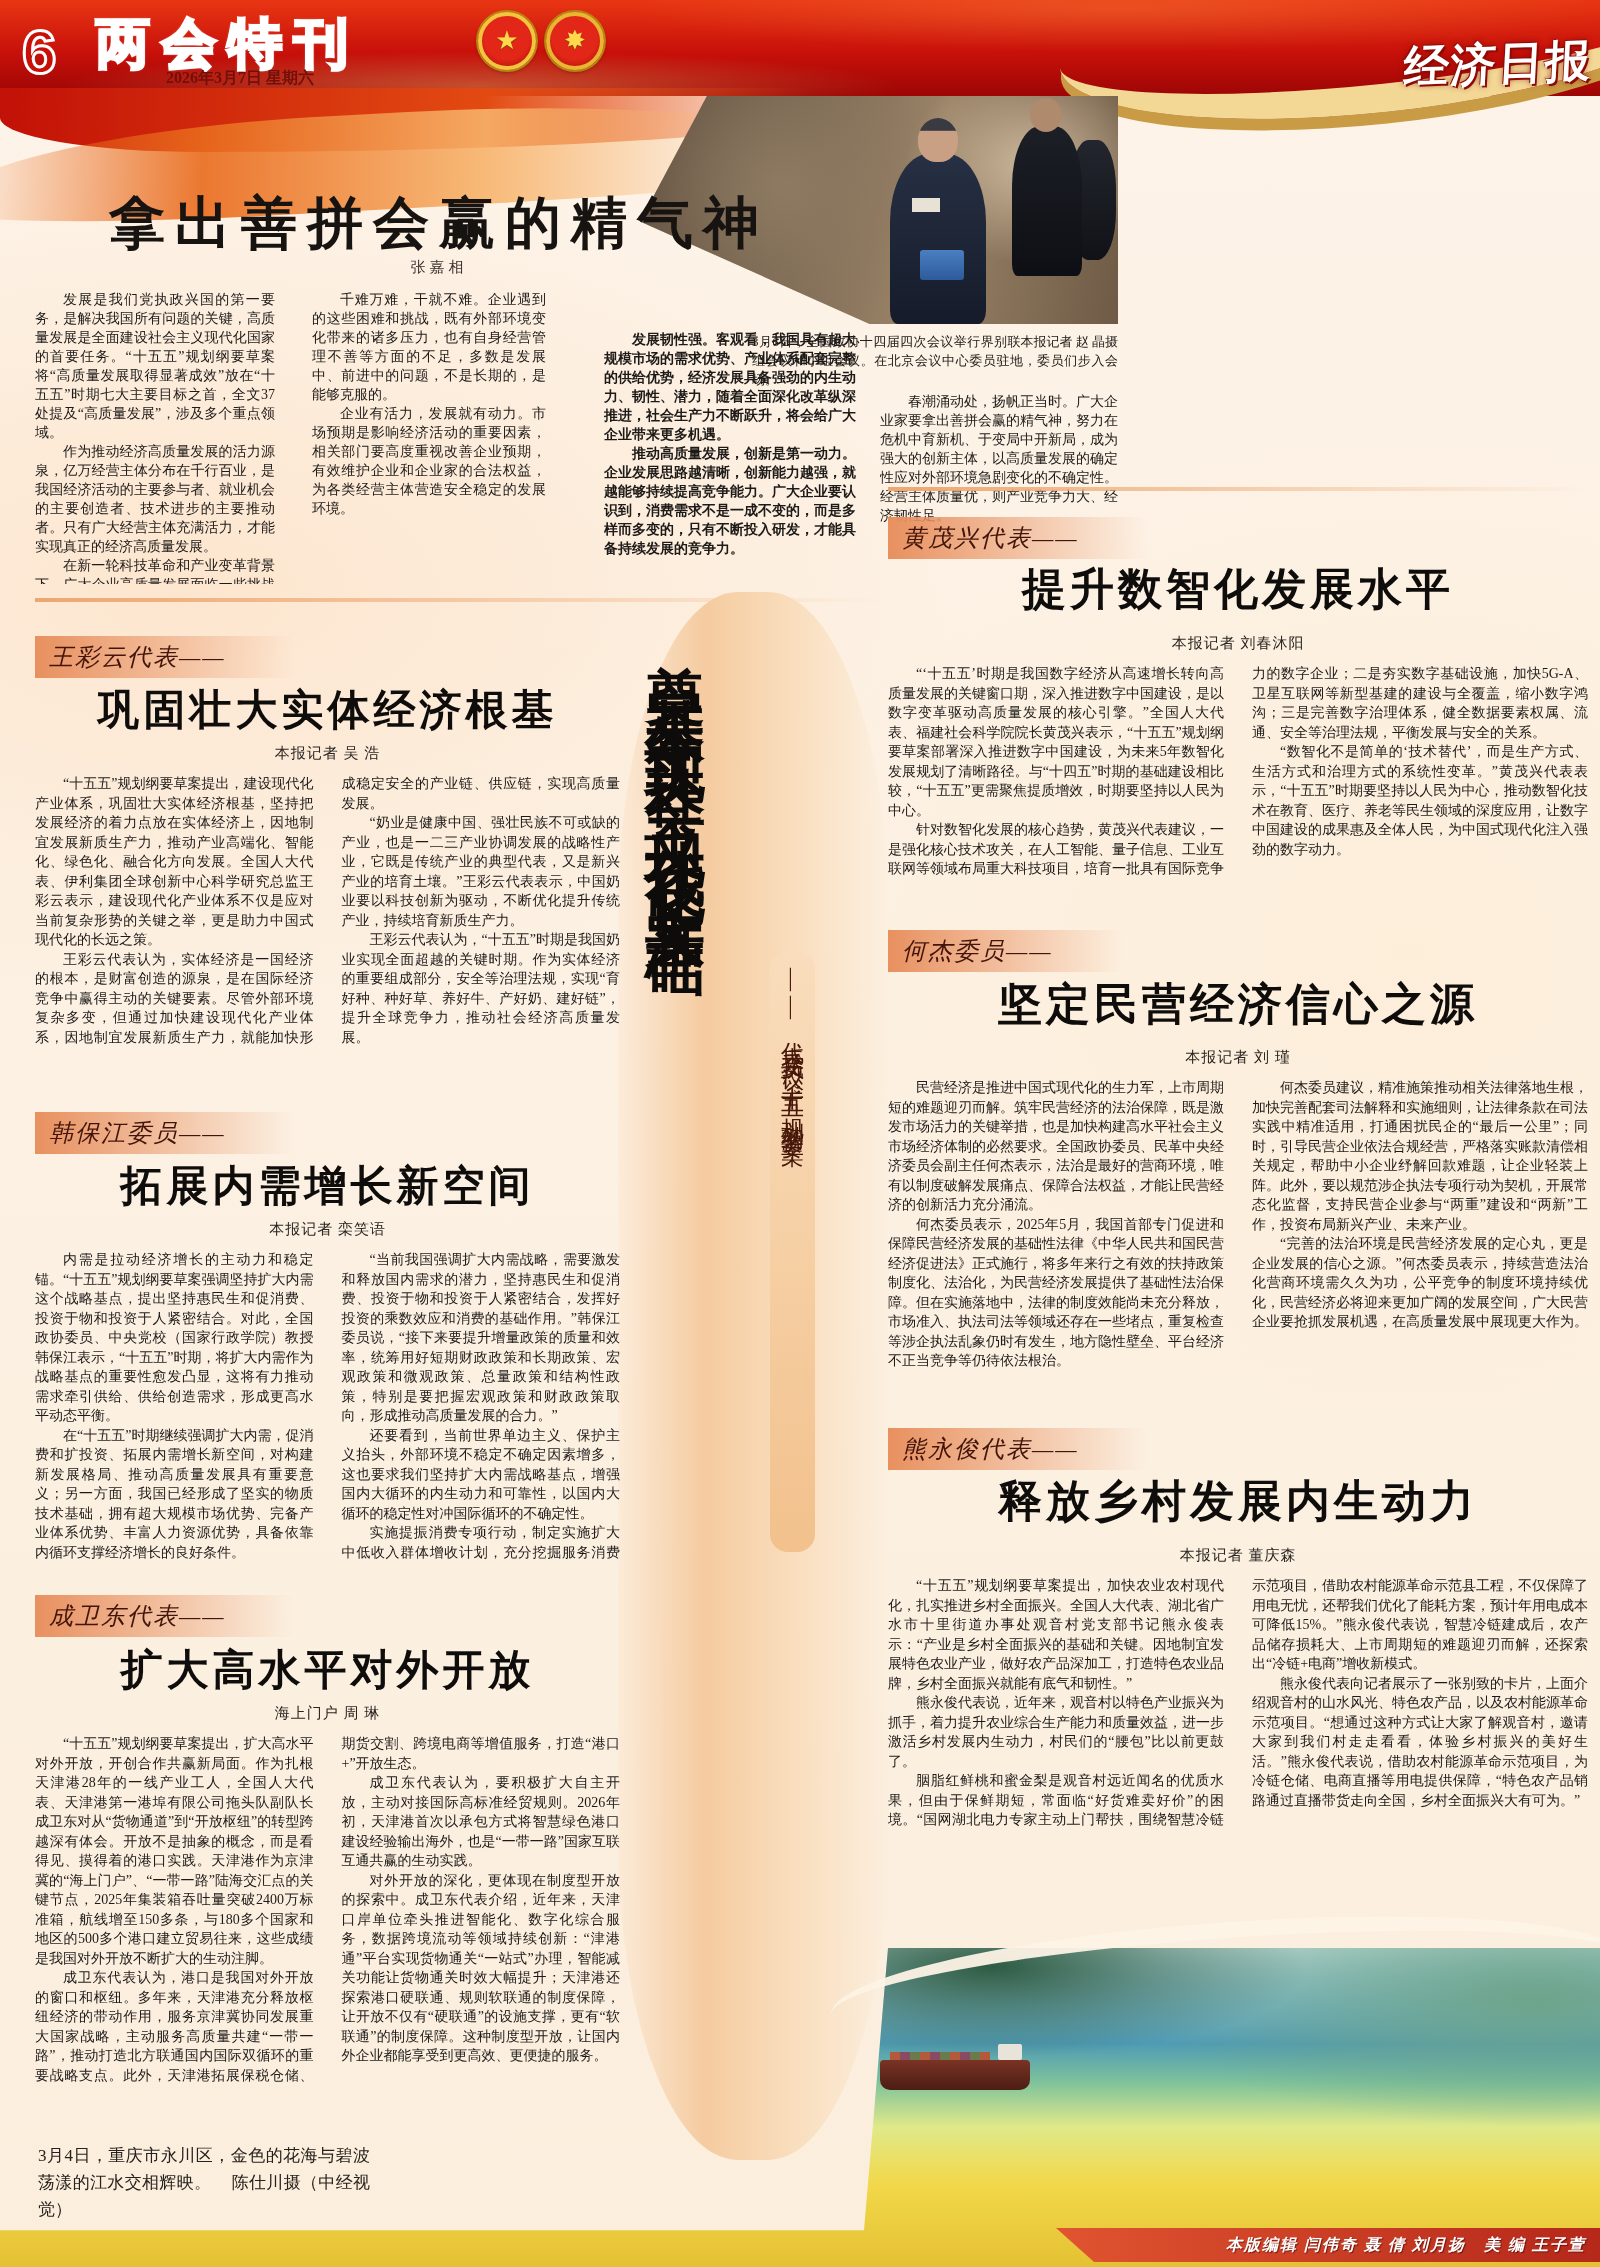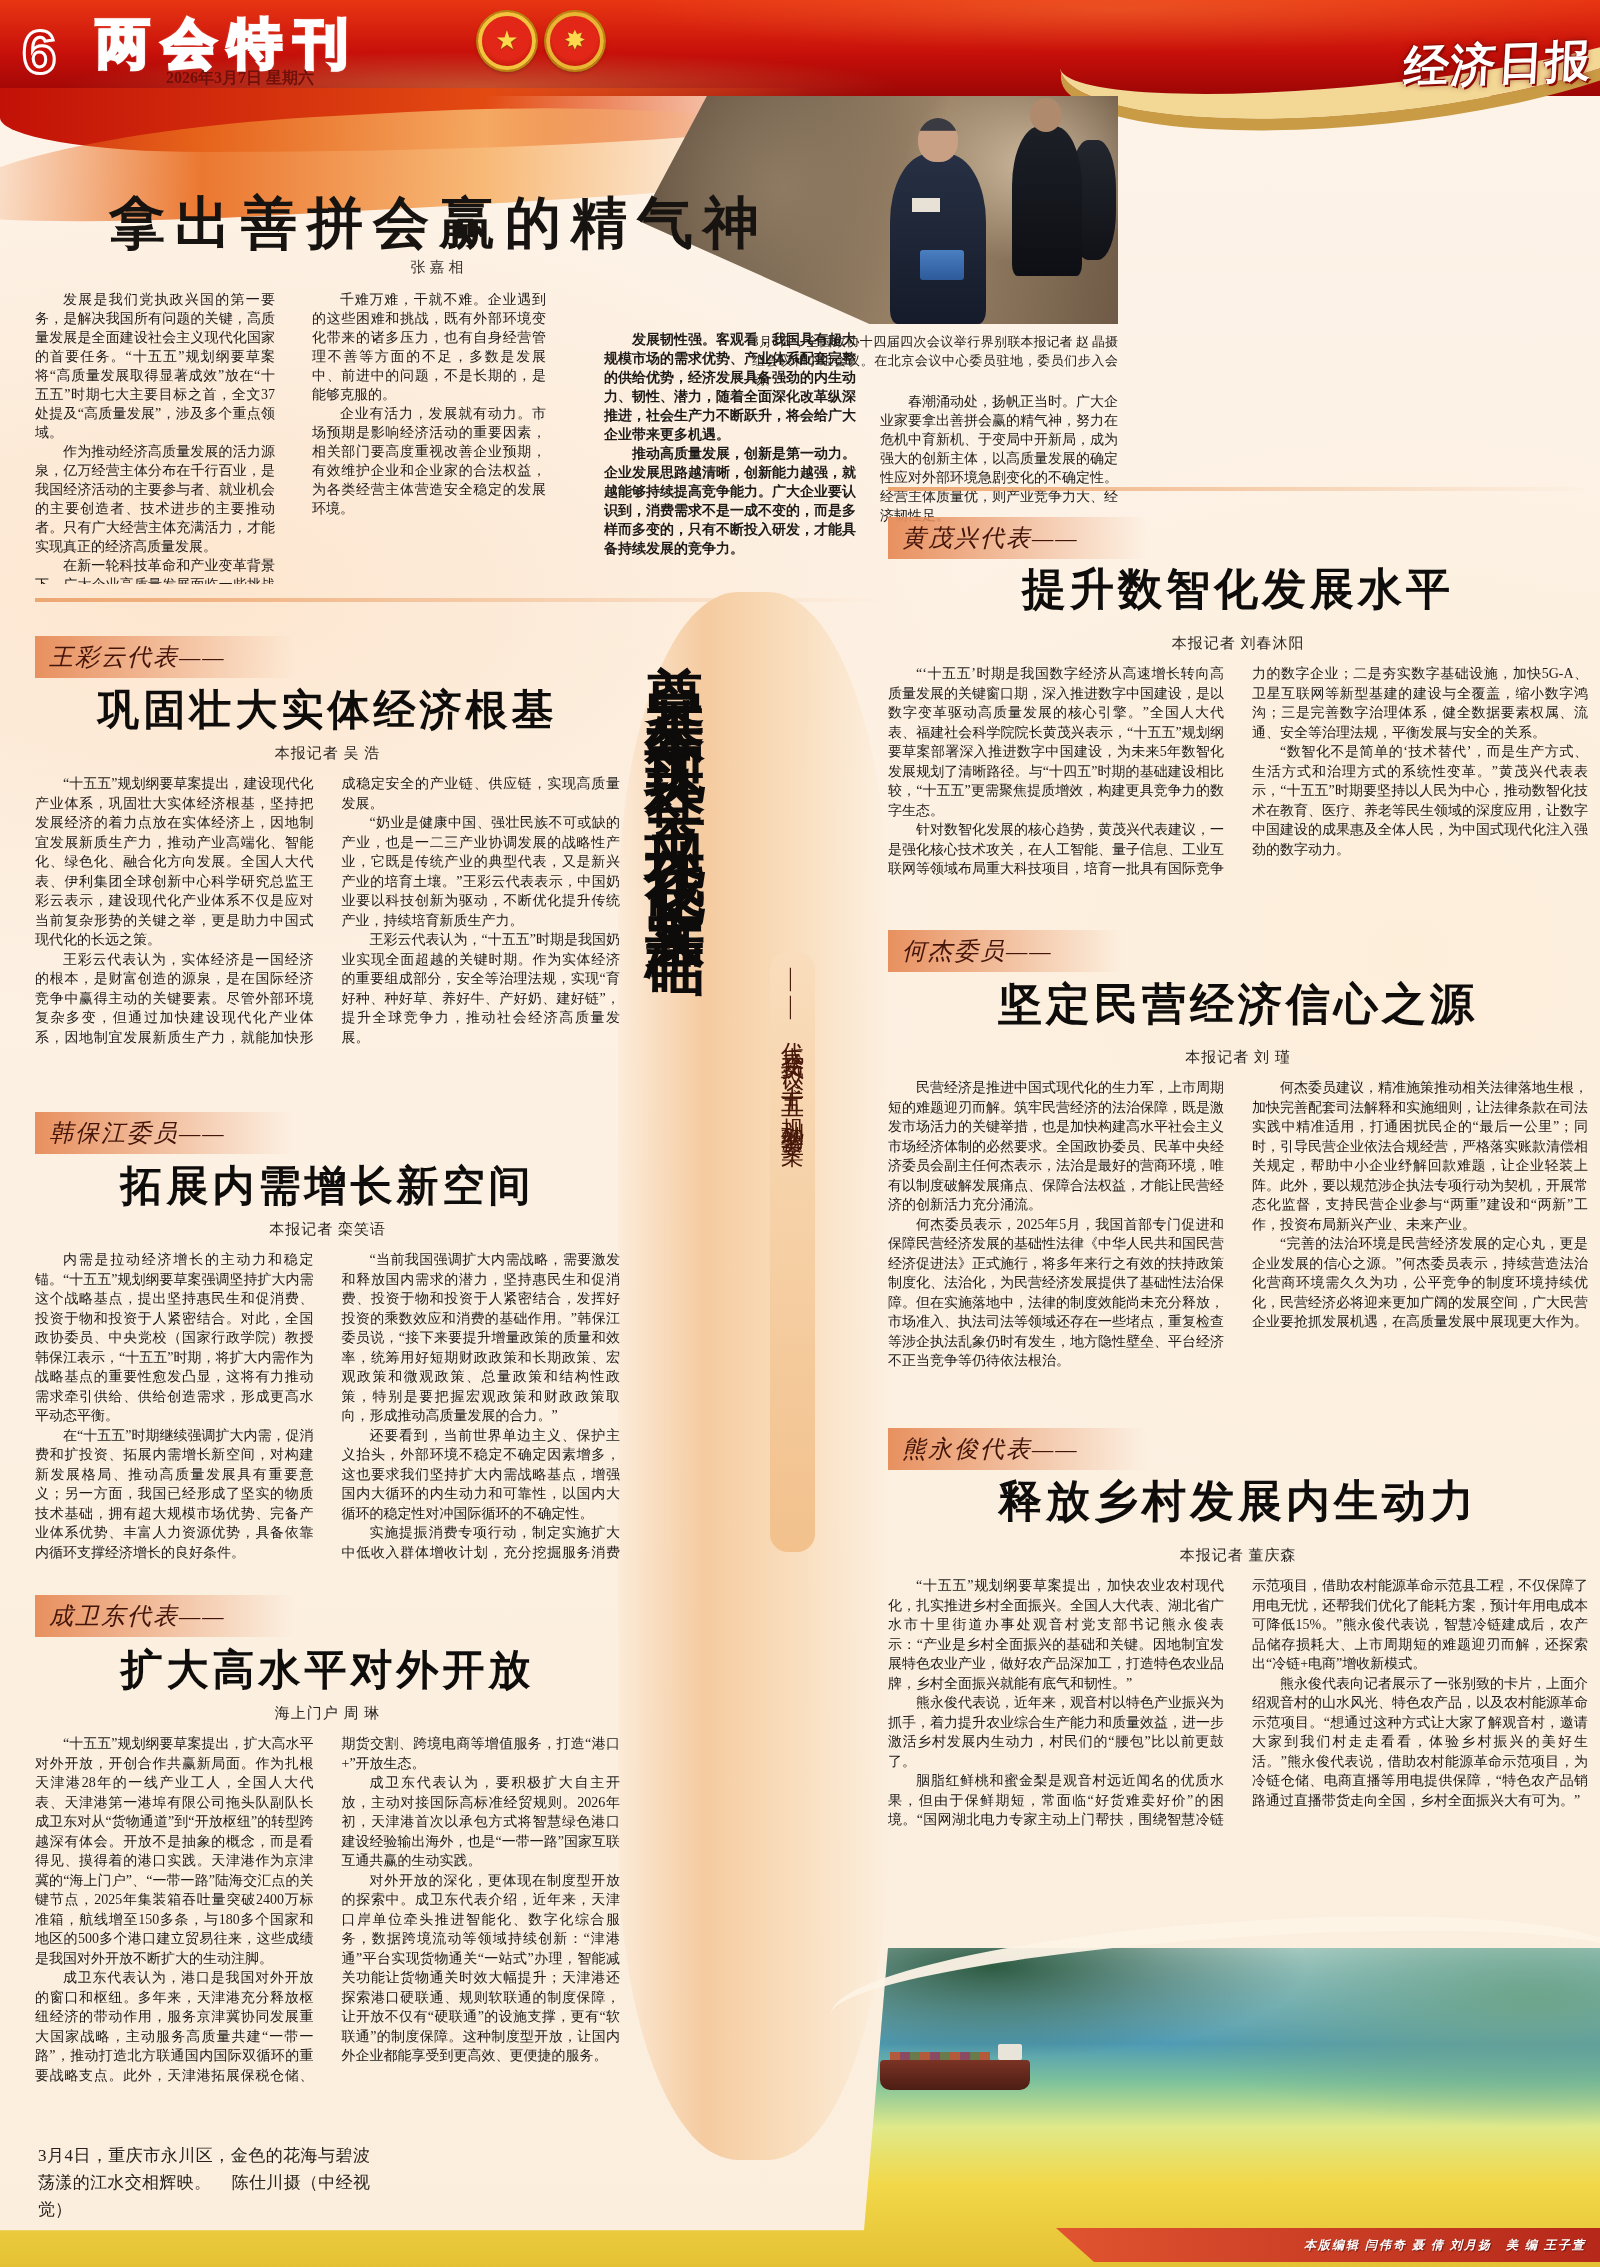--- a/index.html
+++ b/index.html
@@ -109,21 +109,21 @@
       linear-gradient(180deg,#bcd9d6 0%, #7fb9c9 16%, #4f9bb5 30%, #7ec29b 42%, #dfe98a 56%, #f2d84a 74%, #e4c133 100%); }
   .ship { position:absolute; left:880px; top:112px; width:150px; height:30px; background:linear-gradient(#7a3324,#4c1d14);
     border-radius:4px 4px 10px 10px; }
   .ship::before { content:""; position:absolute; right:8px; top:-16px; width:24px; height:16px; background:#e8e4da; border-radius:2px; }
   .ship::after { content:""; position:absolute; left:10px; top:-8px; width:100px; height:8px;
     background:repeating-linear-gradient(90deg,#b35a3a 0 10px,#8a4a62 10px 20px,#6a7a4a 20px 30px); }
   .photo-curve { position:absolute; left:830px; top:1922px; width:800px; height:130px; border-radius:50%;
     border-top:16px solid rgba(253,243,230,.95); transform:rotate(-4deg); }
   .footer-ribbon { position:absolute; left:1056px; top:2228px; width:544px; height:34px;
     clip-path:polygon(7% 100%,0 0,100% 0,100% 100%);
-    background:linear-gradient(90deg,#e05430,#b5281a); color:#fff; font-size:12px; font-weight:bold;
+    background:linear-gradient(90deg,#e05430,#b5281a); color:#fff; font-size:16px; font-weight:bold;
     letter-spacing:2px; line-height:34px; text-align:right; padding-right:14px; font-style:italic;
     text-shadow:1px 1px 1px rgba(60,0,0,.6); }
 </style>
 </head>
 <body>
 
 <div class="page">
 
   <div class="red-bar"></div>
   <div class="red-swoosh"></div>
@@ -204,21 +204,21 @@
       <p>“十五五”规划纲要草案提出，扩大高水平对外开放，开创合作共赢新局面。作为扎根天津港28年的一线产业工人，全国人大代表、天津港第一港埠有限公司拖头队副队长成卫东对从“货物通道”到“开放枢纽”的转型跨越深有体会。开放不是抽象的概念，而是看得见、摸得着的港口实践。天津港作为京津冀的“海上门户”、“一带一路”陆海交汇点的关键节点，2025年集装箱吞吐量突破2400万标准箱，航线增至150多条，与180多个国家和地区的500多个港口建立贸易往来，这些成绩是我国对外开放不断扩大的生动注脚。</p>
       <p>成卫东代表认为，港口是我国对外开放的窗口和枢纽。多年来，天津港充分释放枢纽经济的带动作用，服务京津冀协同发展重大国家战略，主动服务高质量共建“一带一路”，推动打造北方联通国内国际双循环的重要战略支点。此外，天津港拓展保税仓储、期货交割、跨境电商等增值服务，打造“港口+”开放生态。</p>
       <p>成卫东代表认为，要积极扩大自主开放，主动对接国际高标准经贸规则。2026年初，天津港首次以承包方式将智慧绿色港口建设经验输出海外，也是“一带一路”国家互联互通共赢的生动实践。</p>
       <p>对外开放的深化，更体现在制度型开放的探索中。成卫东代表介绍，近年来，天津口岸单位牵头推进智能化、数字化综合服务，数据跨境流动等领域持续创新：“津港通”平台实现货物通关“一站式”办理，智能减关功能让货物通关时效大幅提升；天津港还探索港口硬联通、规则软联通的制度保障，让开放不仅有“硬联通”的设施支撑，更有“软联通”的制度保障。这种制度型开放，让国内外企业都能享受到更高效、更便捷的服务。</p>
     </div>
 
   <div class="kicker" style="top:517px; left:888px;">黄茂兴代表——</div>
   <div class="art-headline hl-right" style="top:560px;">提升数智化发展水平</div>
   <div class="byline by-right" style="top:634px;">本报记者 刘春沐阳</div>
   <div class="art-body ab-right body-text" style="top:664px; height:248px;">
-      <p>“‘十五五’时期是我国数字经济从高速增长转向高质量发展的关键窗口期，深入推进数字中国建设，是以数字变革驱动高质量发展的核心引擎。”全国人大代表、福建社会科学院院长黄茂兴表示，“十五五”规划纲要草案部署深入推进数字中国建设，为未来5年数智化发展规划了清晰路径。与“十四五”时期的基础建设相比较，“十五五”更需聚焦提质增效，构建更具竞争力的数字生态。</p>
+      <p>“‘十五五’时期是我国数字经济从高速增长转向高质量发展的关键窗口期，深入推进数字中国建设，是以数字变革驱动高质量发展的核心引擎。”全国人大代表、福建社会科学院院长黄茂兴表示，“十五五”规划纲要草案部署深入推进数字中国建设，为未来5年数智化发展规划了清晰路径。与“十四五”时期的基础建设相比较，“十五五”更需聚焦提质增效，时期要坚持以人民为中心。</p>
       <p>针对数智化发展的核心趋势，黄茂兴代表建议，一是强化核心技术攻关，在人工智能、量子信息、工业互联网等领域布局重大科技项目，培育一批具有国际竞争力的数字企业；二是夯实数字基础设施，加快5G-A、卫星互联网等新型基建的建设与全覆盖，缩小数字鸿沟；三是完善数字治理体系，健全数据要素权属、流通、安全等治理法规，平衡发展与安全的关系。</p>
       <p>“数智化不是简单的‘技术替代’，而是生产方式、生活方式和治理方式的系统性变革。”黄茂兴代表表示，“十五五”时期要坚持以人民为中心，推动数智化技术在教育、医疗、养老等民生领域的深度应用，让数字中国建设的成果惠及全体人民，为中国式现代化注入强劲的数字动力。</p>
     </div>
 
   <div class="kicker" style="top:930px; left:888px;">何杰委员——</div>
   <div class="art-headline hl-right" style="top:975px;">坚定民营经济信心之源</div>
   <div class="byline by-right" style="top:1048px;">本报记者 刘 瑾</div>
   <div class="art-body ab-right body-text" style="top:1078px; height:330px;">
       <p>民营经济是推进中国式现代化的生力军，上市周期短的难题迎刃而解。筑牢民营经济的法治保障，既是激发市场活力的关键举措，也是加快构建高水平社会主义市场经济体制的必然要求。全国政协委员、民革中央经济委员会副主任何杰表示，法治是最好的营商环境，唯有以制度破解发展痛点、保障合法权益，才能让民营经济的创新活力充分涌流。</p>
       <p>何杰委员表示，2025年5月，我国首部专门促进和保障民营经济发展的基础性法律《中华人民共和国民营经济促进法》正式施行，将多年来行之有效的扶持政策制度化、法治化，为民营经济发展提供了基础性法治保障。但在实施落地中，法律的制度效能尚未充分释放，市场准入、执法司法等领域还存在一些堵点，重复检查等涉企执法乱象仍时有发生，地方隐性壁垒、平台经济不正当竞争等仍待依法根治。</p>

